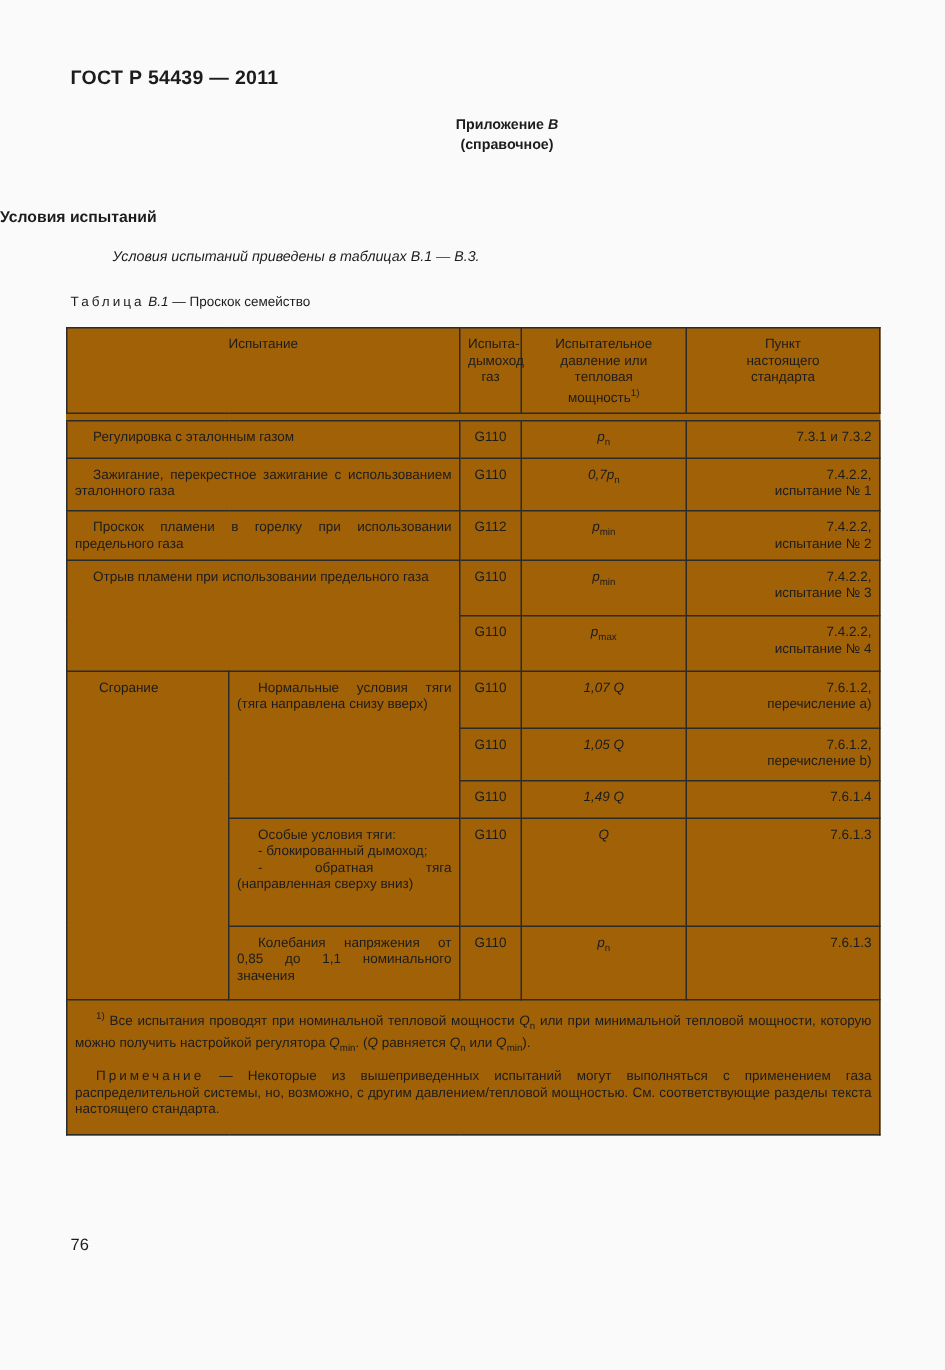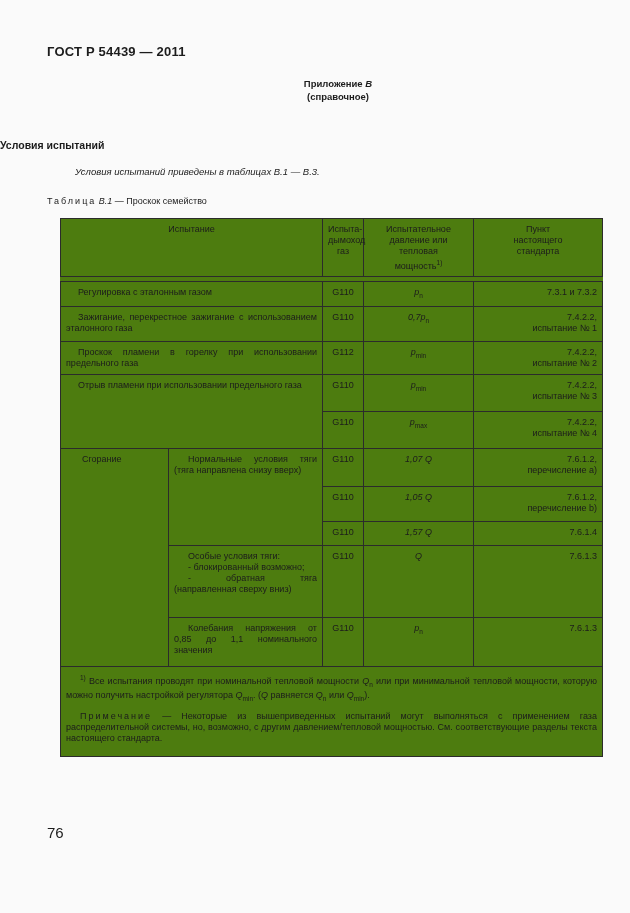--- a/index.html
+++ b/index.html
@@ -29,25 +29,25 @@
     font-size:9.5px;font-style:italic;text-indent:28px;
   }
   .caption{
     position:absolute;top:196px;left:47px;width:540px;
     font-size:9px;
   }
   .caption .sp{letter-spacing:2px;text-align:center;}
   .caption i{font-style:italic;}
 
   table.gost{
-    position:absolute;top:218px;left:60px;
+    position:absolute;top:218px;left:44px;
     border-collapse:collapse;
     width:542px;
     table-layout:fixed;
-    background:#4d7c0f;
+    background:#a16207;
   }
   table.gost td{
     border:1px solid #2b2b2b;
     vertical-align:top;
     font-size:9px;
     line-height:11px;
     padding:5px 5px 4px 5px;
   }
   td.hdr{
     text-align:center;
@@ -77,21 +77,21 @@
   td.fnote{
     padding:7px 8px 10px 8px;
     font-size:9px;line-height:11.5px;
   }
   td.fnote .fn-para{text-indent:14px;text-align:justify;margin:0 0 8px 0;}
   td.fnote .note-para{text-indent:14px;text-align:justify;margin:0;}
   td.fnote i{font-style:italic;}
   .note-label{letter-spacing:2px;}
   .page-number{
     position:absolute;left:47px;top:824px;
-    font-size:15px;
+    font-size:11px;
   }
 </style>
 </head>
 <body>
 
 <div class="doc-code">ГОСТ Р 54439 — 2011</div>
 
 <div class="appendix">
   <span>Приложение</span>
   <i>В</i><br>
@@ -196,28 +196,28 @@
 
   <tr style="height:35px">
     <td class="gas">G110</td>
     <td class="val"><span>1,05 </span><i>Q</i><sub></sub></td>
     <td class="ref">7.6.1.2,
 перечисление b)</td>
   </tr>
 
   <tr style="height:22px">
     <td class="gas">G110</td>
-    <td class="val"><span>1,57 </span><i>Q</i><sub></sub></td>
+    <td class="val"><span>1,49 </span><i>Q</i><sub></sub></td>
     <td class="ref">7.6.1.4</td>
   </tr>
 
   <tr style="height:72px">
     <td class="cond">
       <div class="para">Особые условия тяги:</div>
-      <div class="para">- блокированный возможно;</div>
+      <div class="para">- блокированный дымоход;</div>
       <div class="para">- обратная тяга (направленная сверху вниз)</div>
     </td>
     <td class="gas">G110</td>
     <td class="val"><span></span><i>Q</i><sub></sub></td>
     <td class="ref">7.6.1.3</td>
   </tr>
 
   <tr style="height:49px">
     <td class="cond">
           <div class="para">Колебания напряжения от 0,85 до 1,1 номинального значения</div>

